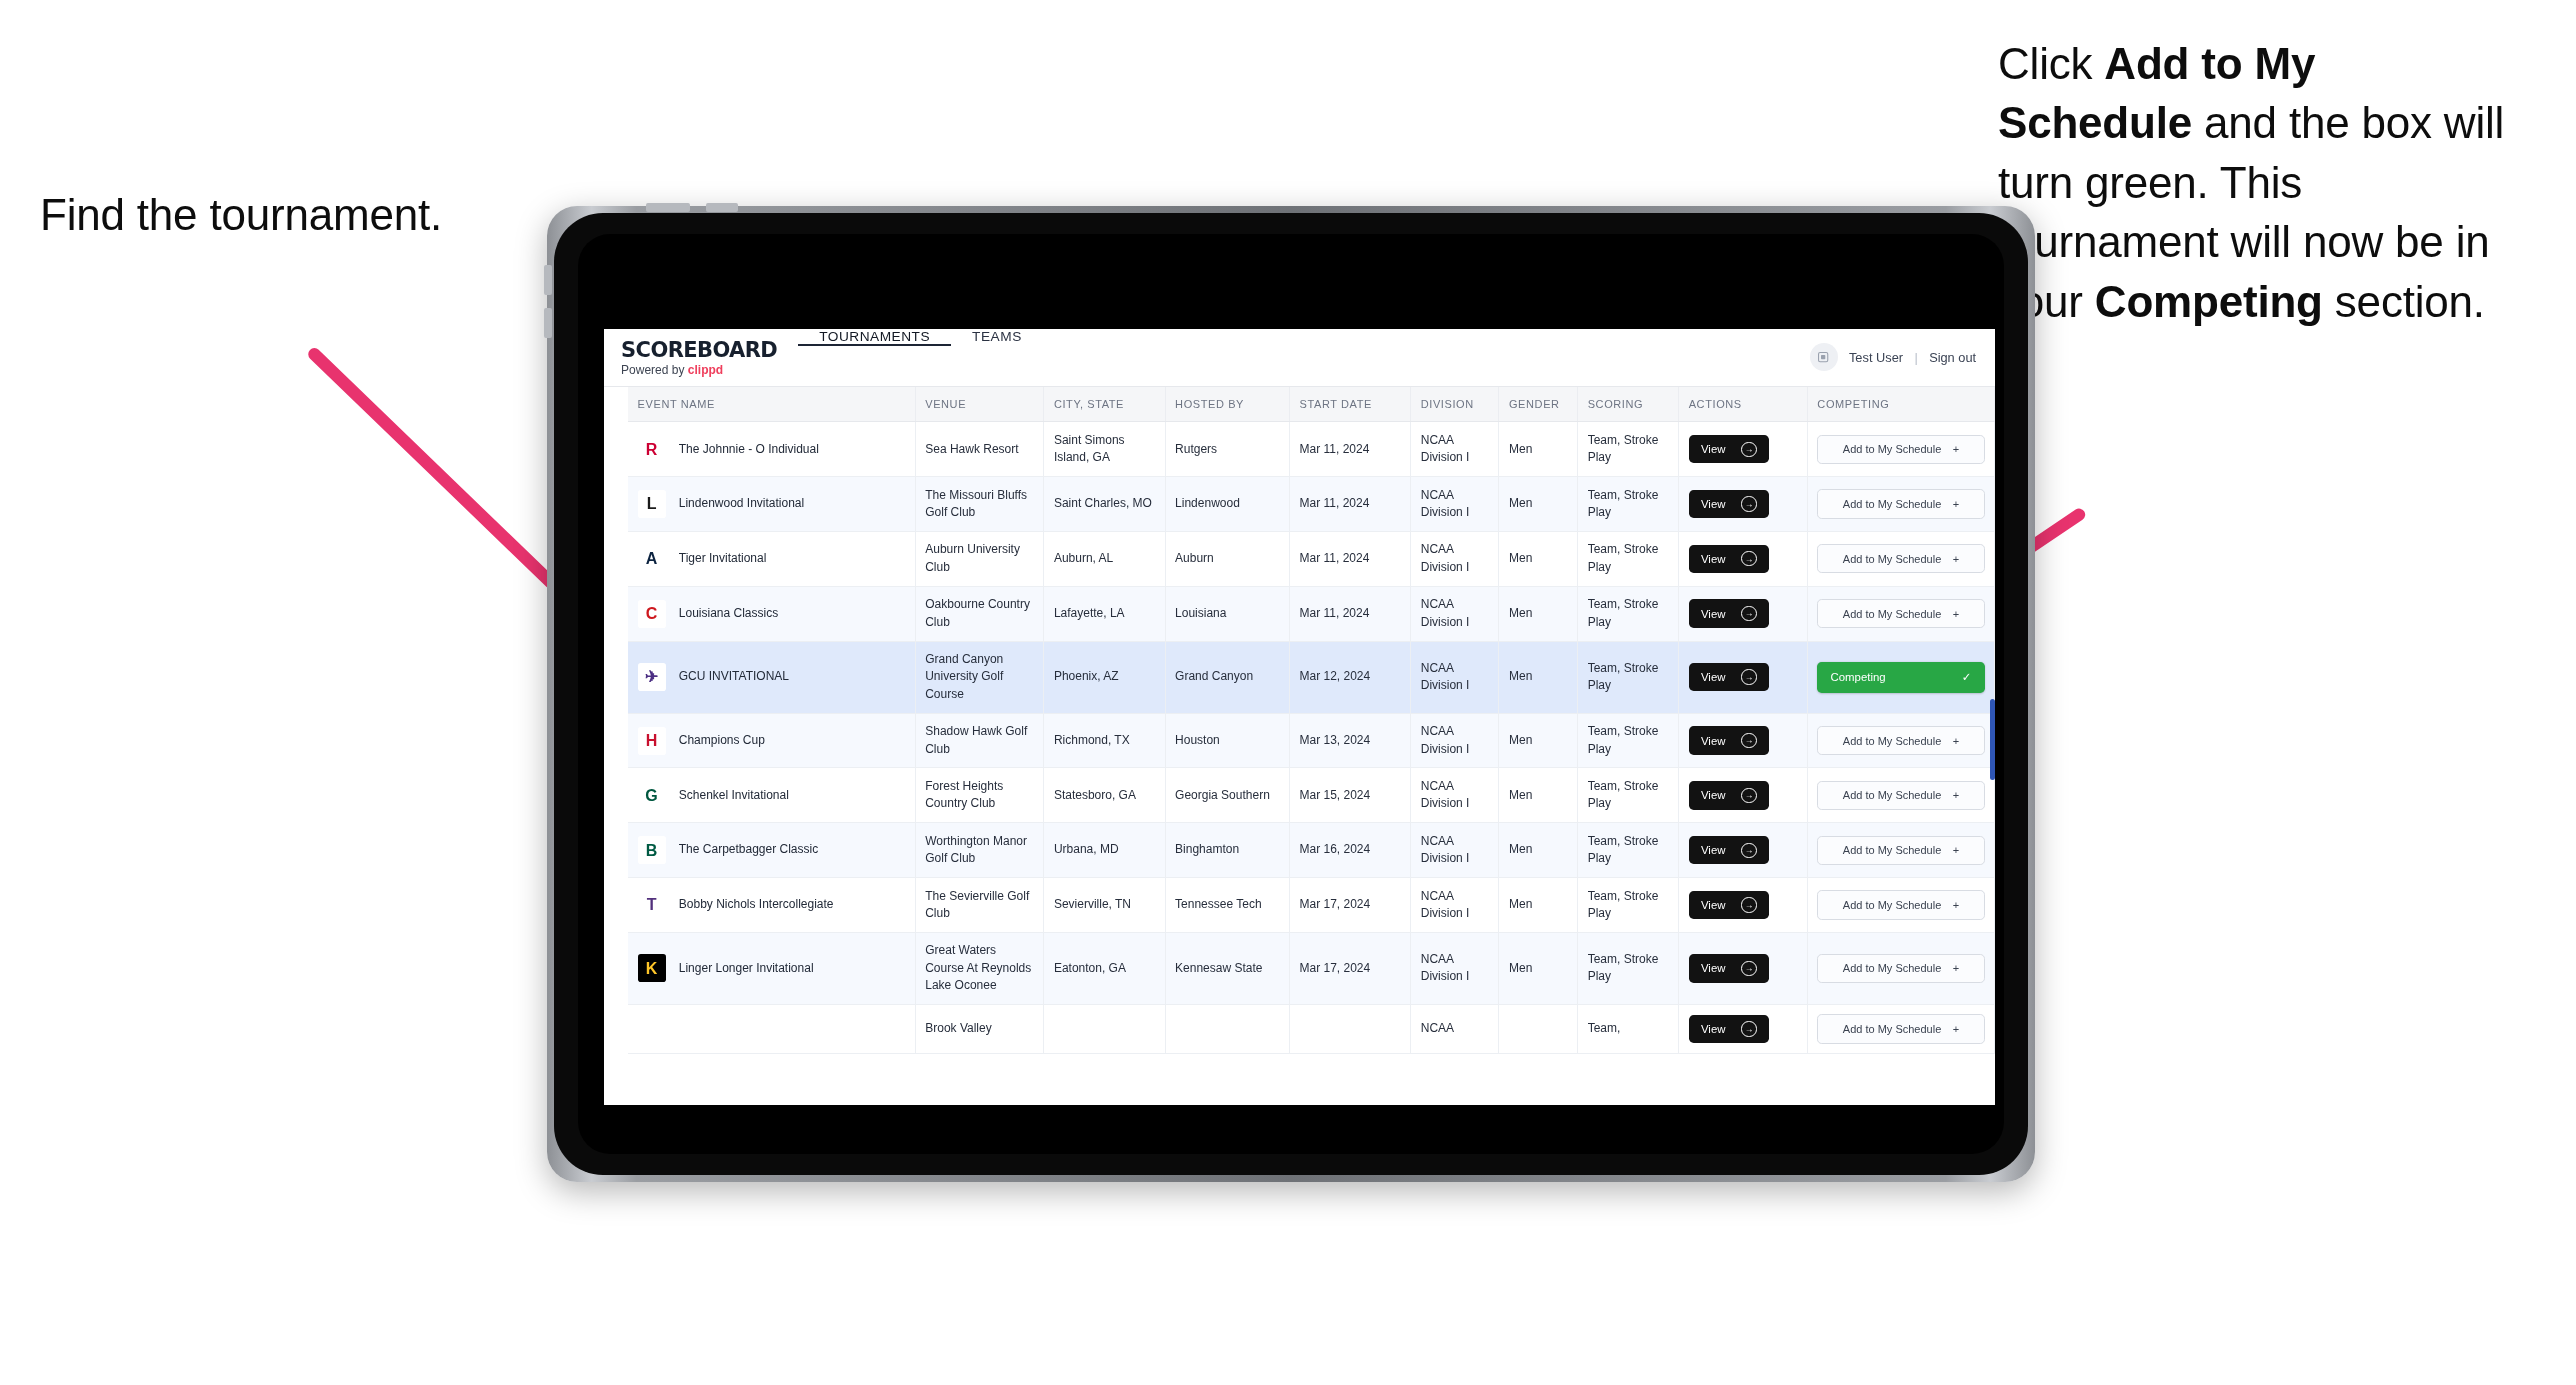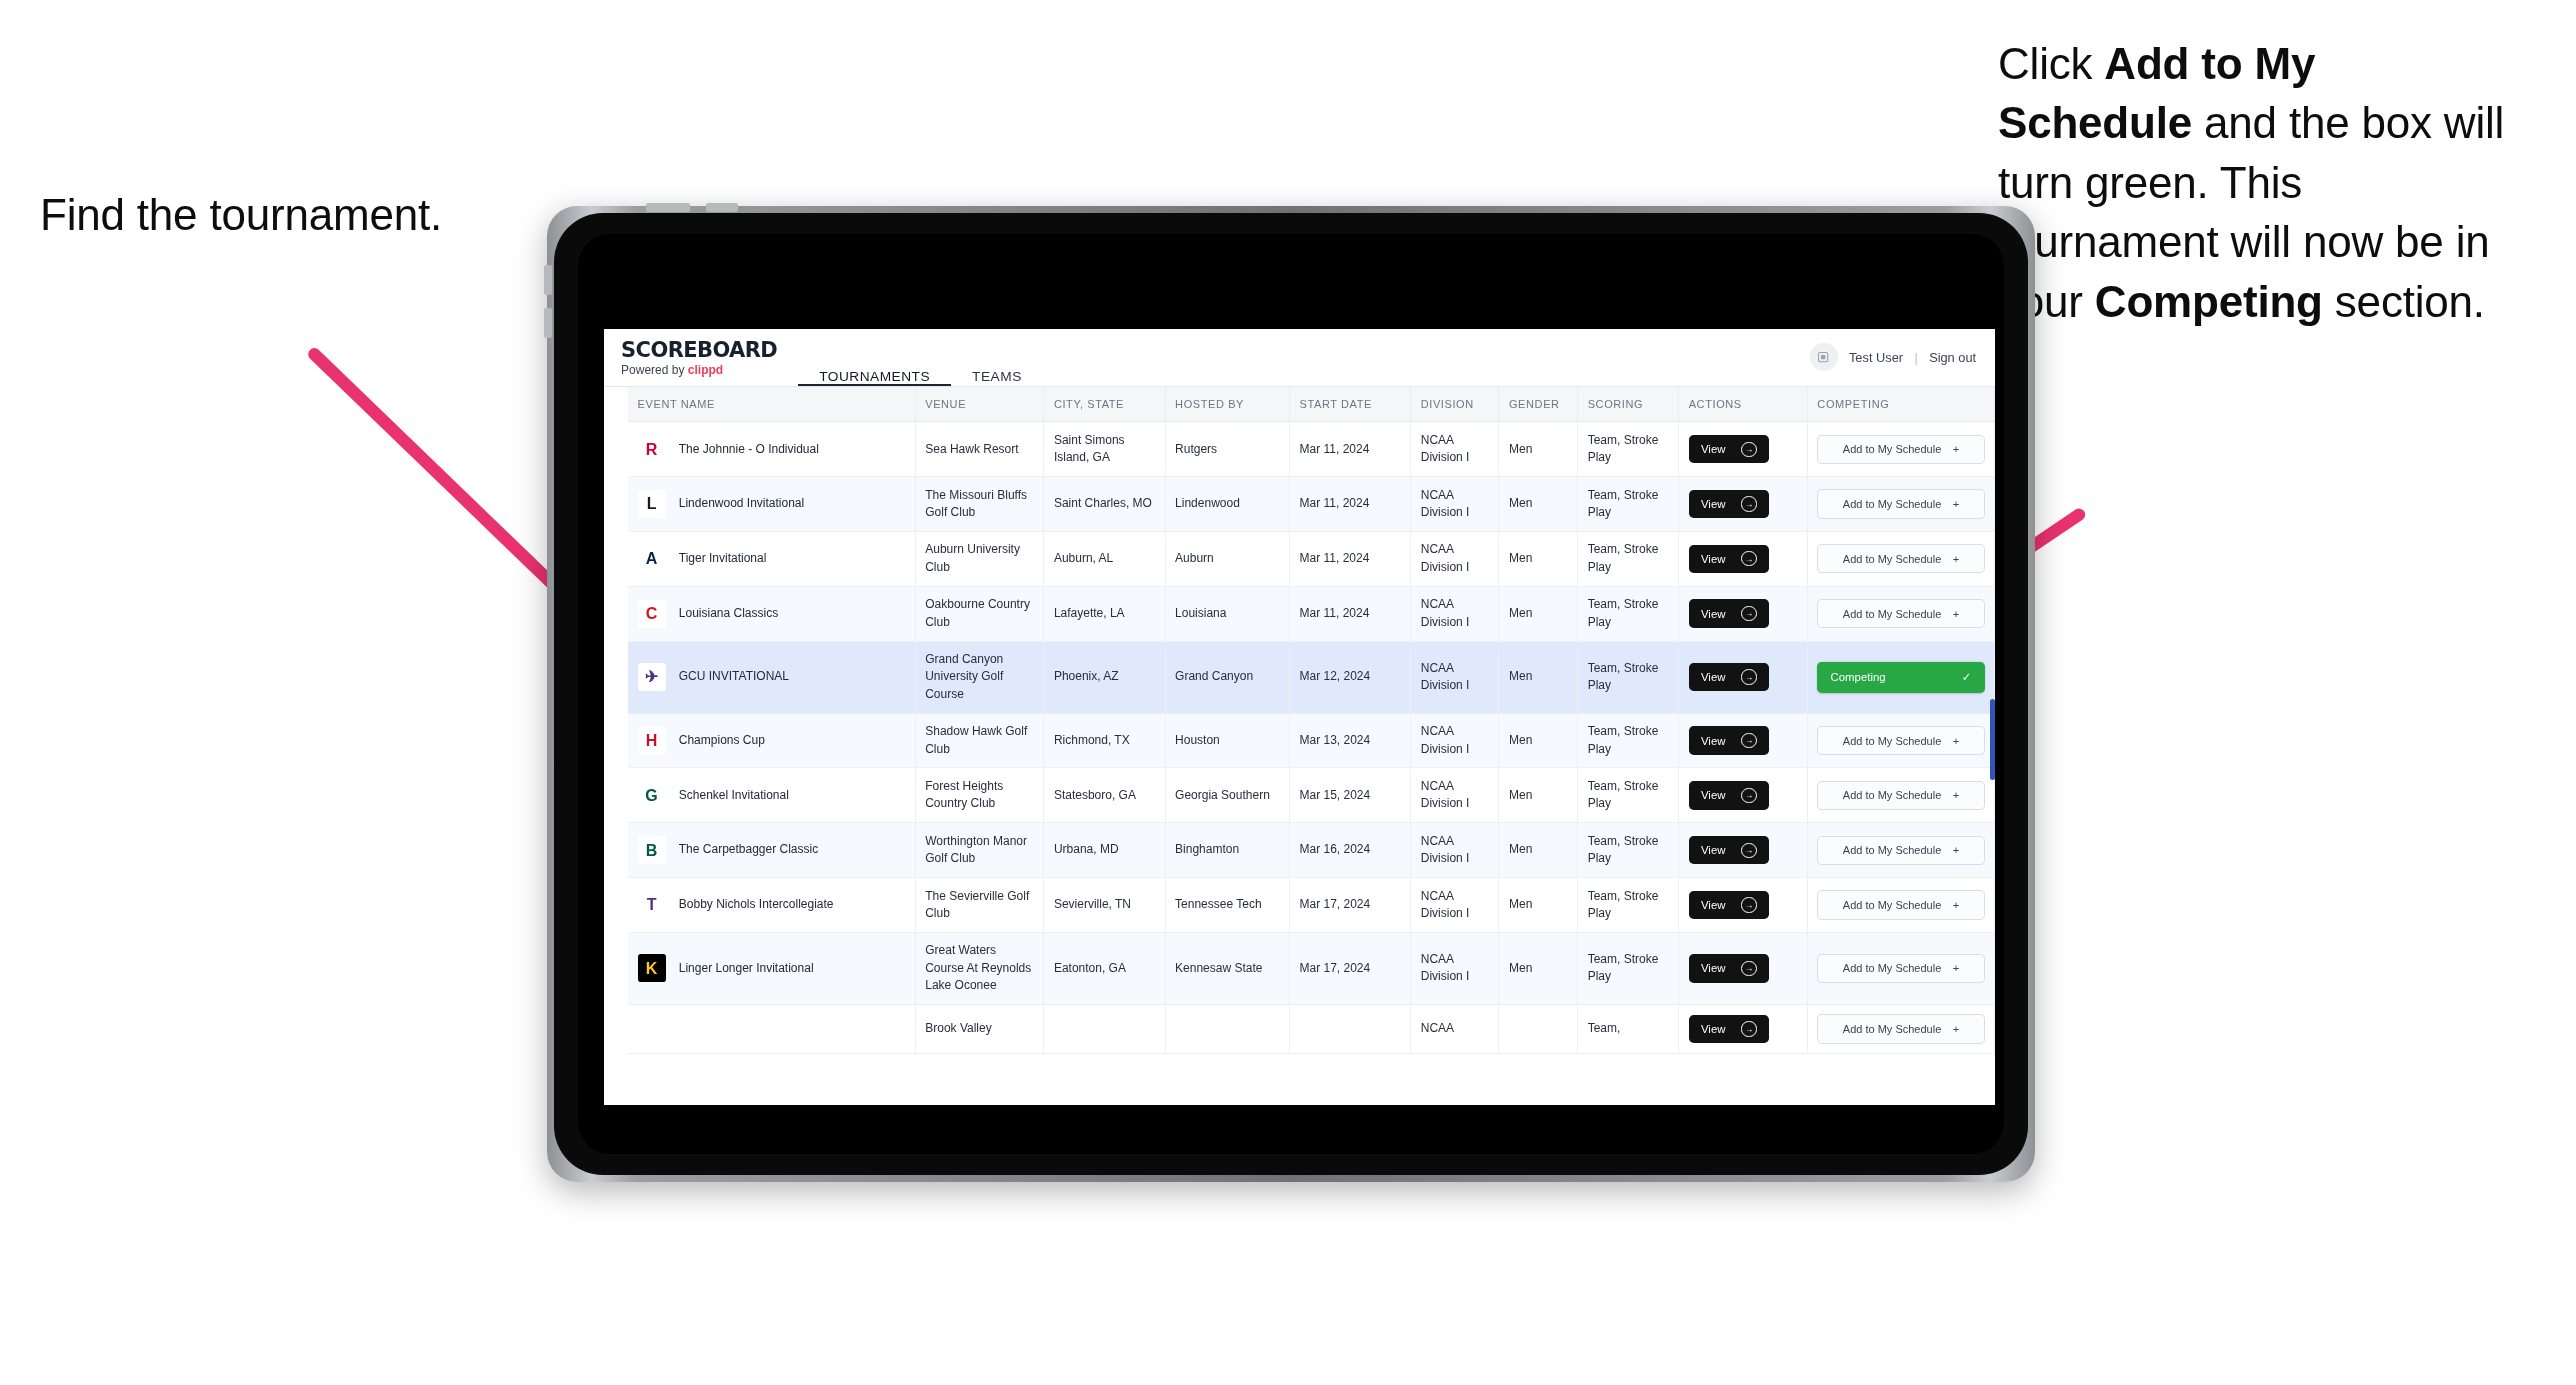--- a/index.html
+++ b/index.html
@@ -129,21 +129,21 @@
   .brand-sub {
     font-size: 12px;
     color: #3d4452;
     margin-top: 3.8px;
     line-height: 1;
   }
   .brand-sub .clippd {
     color: #ef3e5c;
     font-weight: 700;
   }
-  .navtabs { display: flex; align-items: flex-end; }
+  .navtabs { display: flex; align-items: flex-start; }
   .navtab {
     display: flex;
     align-items: center;
     padding: 0 21px;
     font-size: 13.7px;
     letter-spacing: 0.5px;
     color: #2a3142;
     cursor: pointer;
     border-bottom: 2.8px solid transparent;
   }

